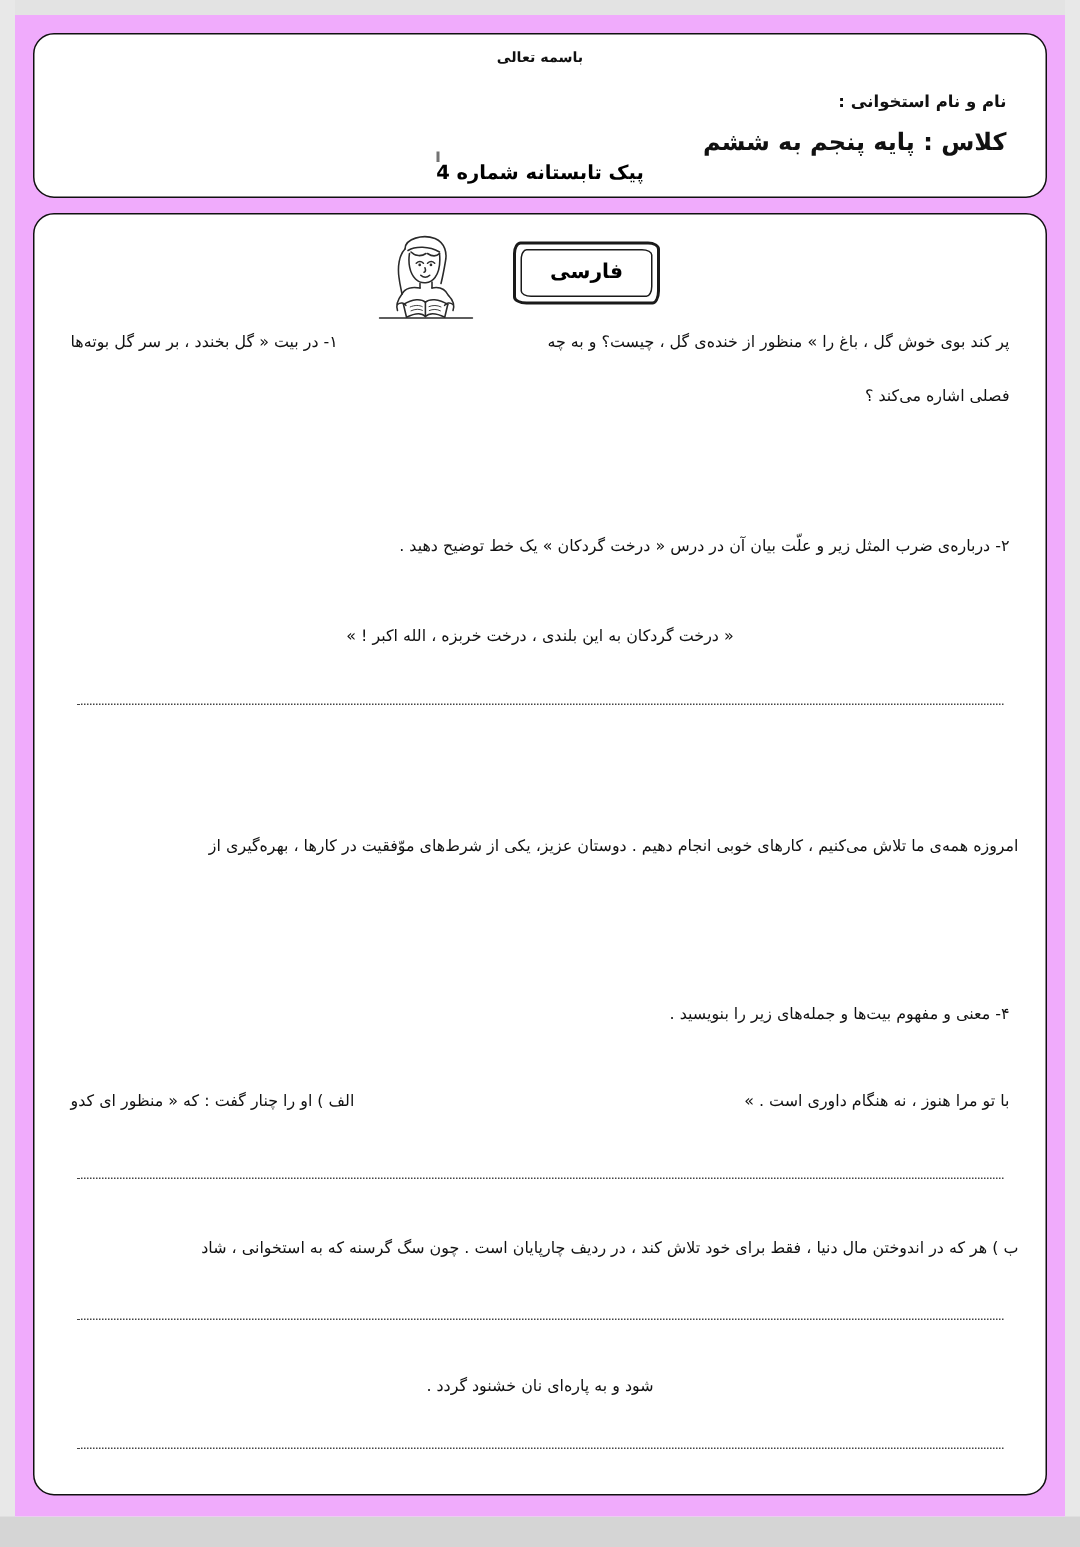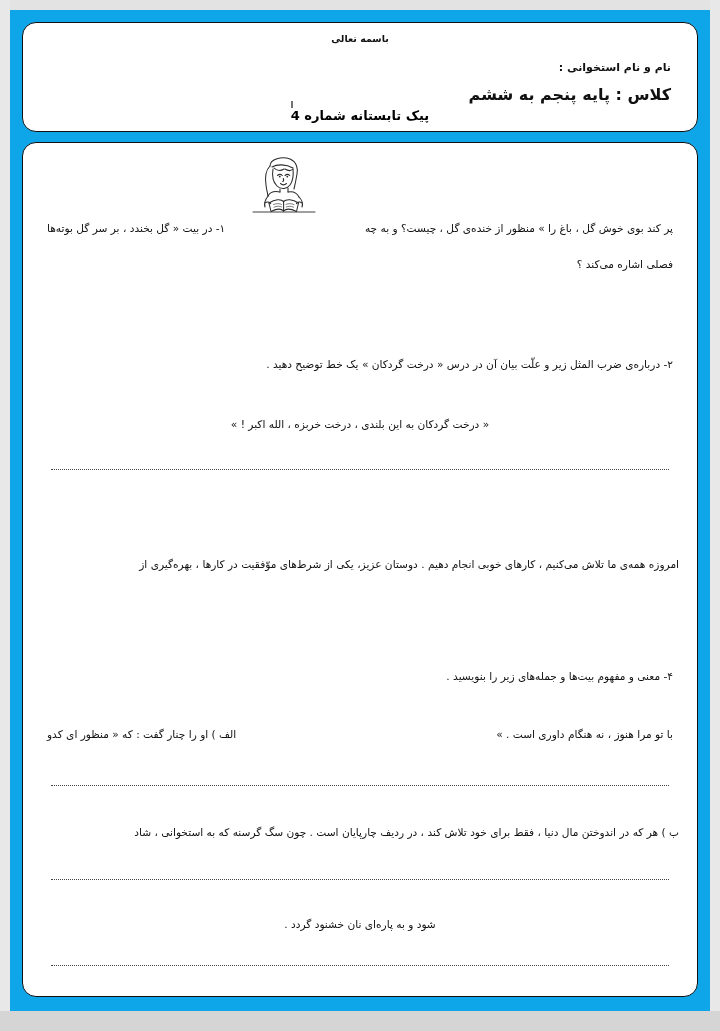--- a/index.html
+++ b/index.html
@@ -27,21 +27,21 @@
   .margin-right{ position:absolute; right:0; top:0; width:10px; height:1031px; background:#e8e8e8; }
   .margin-top  { position:absolute; left:0; top:0; width:720px; height:10px; background:#e3e3e3; }
   .margin-bottom{position:absolute; left:0; bottom:0; width:720px; height:20px; background:#d5d5d5; }
 
   .sheet {
     position: absolute;
     left: 10px;
     top: 10px;
     width: 700px;
     height: 1001px;
-    background: #0ea5e9;
+    background: #f0abfc;
   }
 
   
   .header-box {
     position: absolute;
     left: 12px;
     top: 12px;
     width: 676px;
     height: 110px;
     border: 1.6px solid #111;
@@ -242,20 +242,25 @@
 
             <path d="M25.5 49.6 c3 -1.3, 6 -1.3, 8 -0.2" stroke-width="0.6"></path>
             <path d="M26 52.2 c3 -1.3, 5.6 -1.3, 7.6 -0.3" stroke-width="0.6"></path>
             <path d="M38 49.4 c2.5 -1.1, 5.4 -1, 8 0.2" stroke-width="0.6"></path>
             <path d="M38.2 52 c2.5 -1, 5 -1, 7.4 0.2" stroke-width="0.6"></path>
 
             <path d="M5 57 L67 57" stroke-width="0.9"></path>
           </svg>
         </div>
 
+        <div class="subject-frame">
+          <div class="outer"></div>
+          <div class="inner"></div>
+          <div class="subject-label">فارسی</div>
+        </div>
       </div>
 
       <div class="q two-col" style="top:76px; right:24px; left:24px;">
         <span class="seg">پر کند بوی خوش گل ، باغ را » منظور از خنده‌ی گل ، چیست؟ و به چه</span>
         <span class="seg" style="margin-right:auto;">۱- در بیت « گل بخندد ، بر سر گل بوته‌ها</span>
       </div>
       <div class="q" style="top:112px; right:24px; left:24px;">فصلی اشاره می‌کند ؟</div>
 
       <div class="q" style="top:212px; right:24px; left:24px;">۲- درباره‌ی ضرب المثل زیر و علّت بیان آن در درس « درخت گردکان » یک خط توضیح دهید .</div>
       <div class="q center" style="top:272px; right:24px; left:24px;">« درخت گردکان به این بلندی ، درخت خربزه ، الله اکبر ! »</div>

